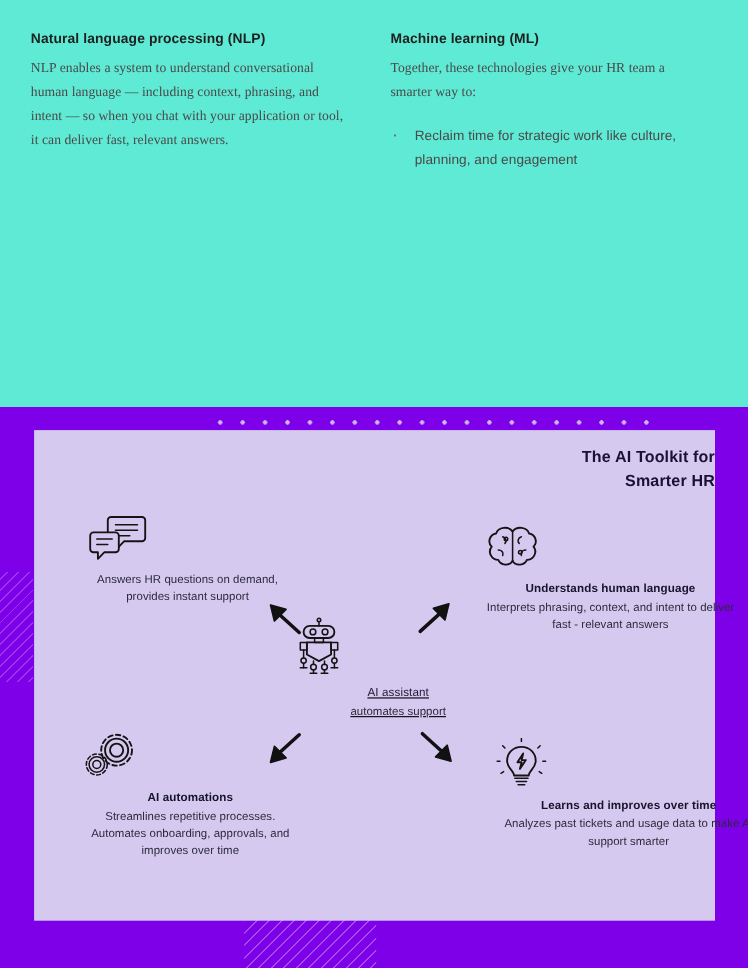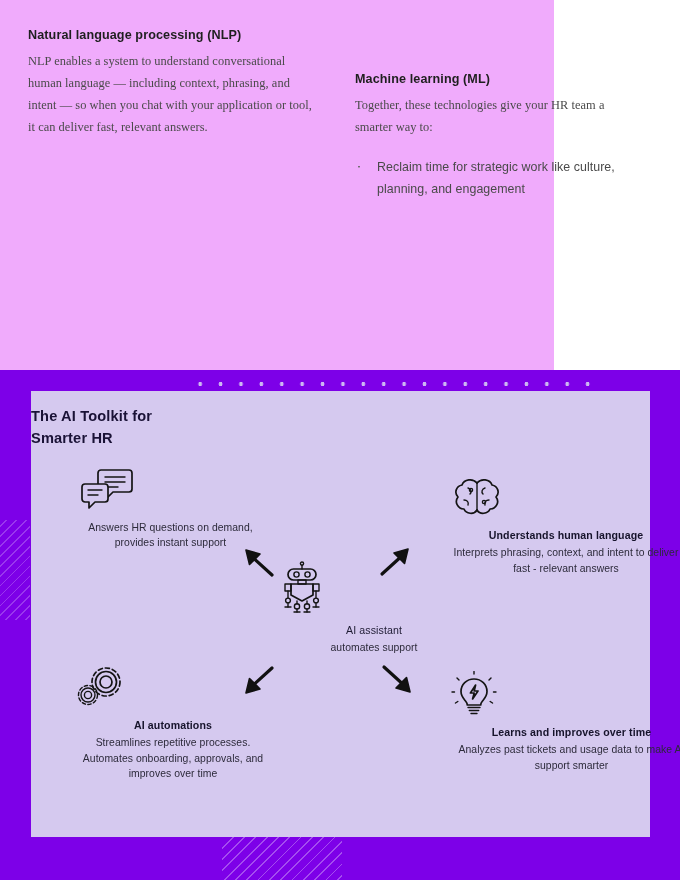--- a/index.html
+++ b/index.html
@@ -4,26 +4,26 @@
 <style>
   html,body{margin:0;padding:0;}
   body{
     width:680px;height:880px;background:#ffffff;
     font-family:"Liberation Sans","DejaVu Sans",sans-serif;
     overflow:hidden;position:relative;
   }
 
   
   .article{
-    position:absolute;left:0;top:0;width:554px;height:370px;
-    background:#f0abfc;
+    position:absolute;left:0;top:0;width:680px;height:370px;
+    background:#5eead4;
   }
   .col{position:absolute;top:26px;}
   .col-left{left:28px;width:292px;}
-  .col-right{left:355px;width:280px;margin-top:44px;}
+  .col-right{left:355px;width:280px;}
 
   .sub-head{
     font-size:12.6px;font-weight:bold;color:#1f1f1f;
     margin:0 0 5px 0;line-height:1.5;letter-spacing:.1px;
   }
   .body-text{
     font-size:12.4px;color:#4a4a4a;line-height:1.78;
     margin:0 0 14px 0;letter-spacing:.05px;font-family:Liberation Serif, serif;
   }
   .body-text:last-child{margin-bottom:0;}
@@ -69,41 +69,41 @@
     background-image:radial-gradient(circle, #cdb8f2 0px, #cdb8f2 1.8px, rgba(0,0,0,0) 2.1px);
     background-size:20.4px 6px;background-repeat:repeat-x;
   }
 
   
   .toolkit-card{
     position:absolute;left:31px;top:21px;width:619px;height:446px;
     background:#d5c9ef;
   }
   .card-title{
-    position:absolute;left:0;top:15px;width:619px;text-align:left;
+    position:absolute;left:0;top:15px;width:619px;text-align:right;
     font-size:14.6px;font-weight:bold;color:#1a1236;line-height:1.5;
     letter-spacing:.15px;
   }
 
   
   .node{position:absolute;text-align:center;}
   .node .icon{display:block;margin:0 auto 8px auto;}
   .node .n-title{
     font-size:10.6px;font-weight:bold;color:#16132b;line-height:1.45;
     margin:0 0 2px 0;letter-spacing:.1px;
   }
   .node .n-desc{
     font-size:10.4px;color:#2c2a3a;line-height:1.48;margin:0;letter-spacing:.05px;
   }
 
   .node-chatbot{left:48px;top:75px;width:183px;}
-  .node-nlp{left:420px;top:85px;width:230px;}
+  .node-nlp{left:409px;top:85px;width:230px;}
   .node-autom{left:42px;top:273px;width:200px;}
   .node-learn{left:418px;top:280px;width:245px;}
-  .node-center{left:248px;top:170px;width:190px;}
+  .node-center{left:236px;top:170px;width:190px;text-decoration:underline;}
 
   .node-center .n-title{font-weight:normal;font-size:10.6px;color:#1e1b33;}
 
   
   .arrow{position:absolute;}
 
   svg{display:block;}
   .stroke-ico{fill:none;stroke:#141414;stroke-width:1.7;
     stroke-linecap:round;stroke-linejoin:round;}
   .stroke-thin{fill:none;stroke:#141414;stroke-width:1.4;

